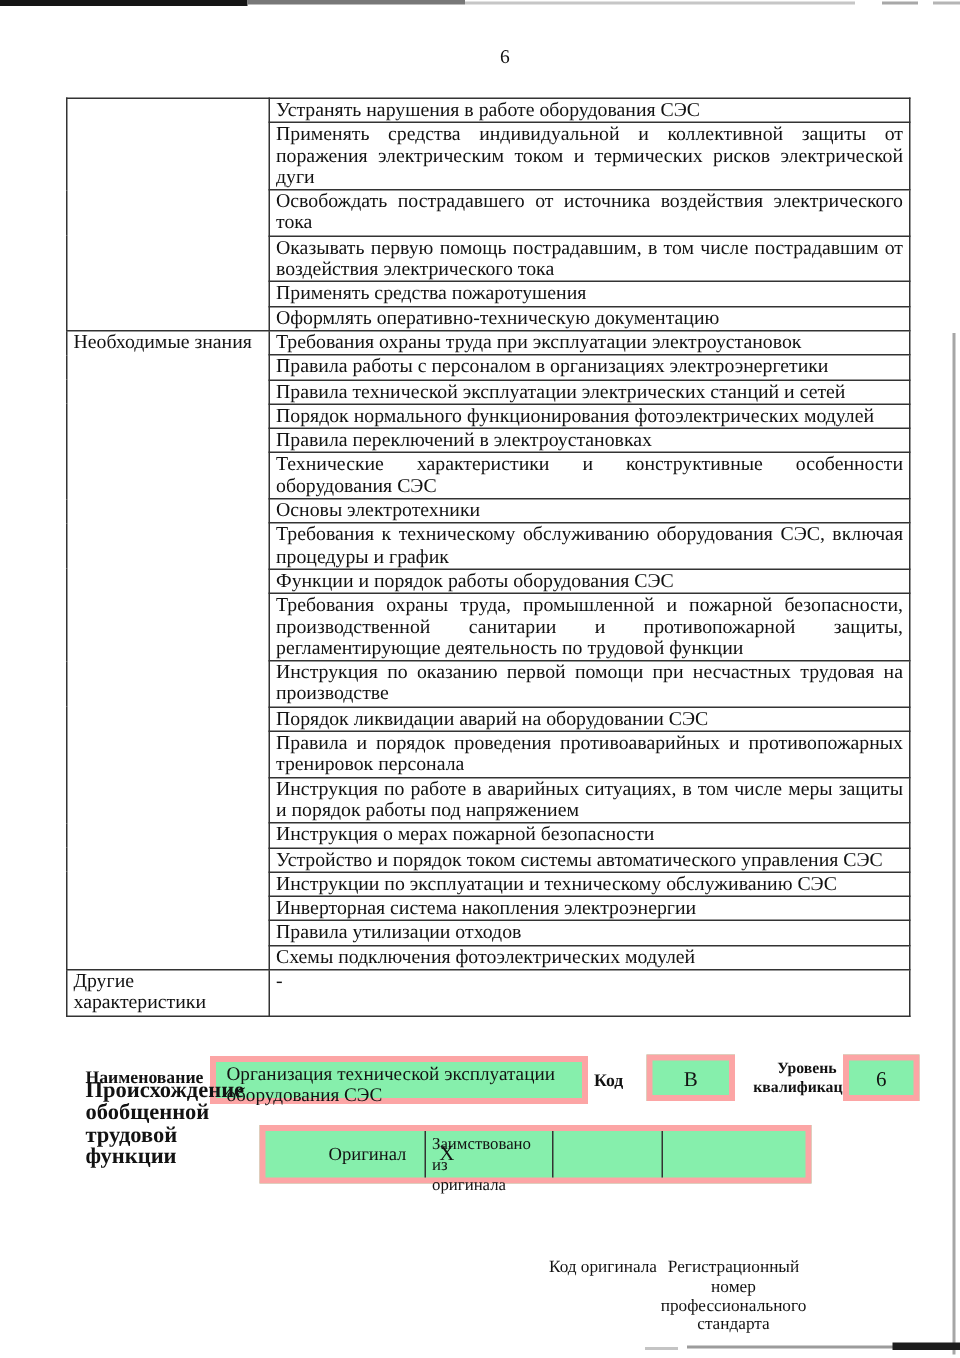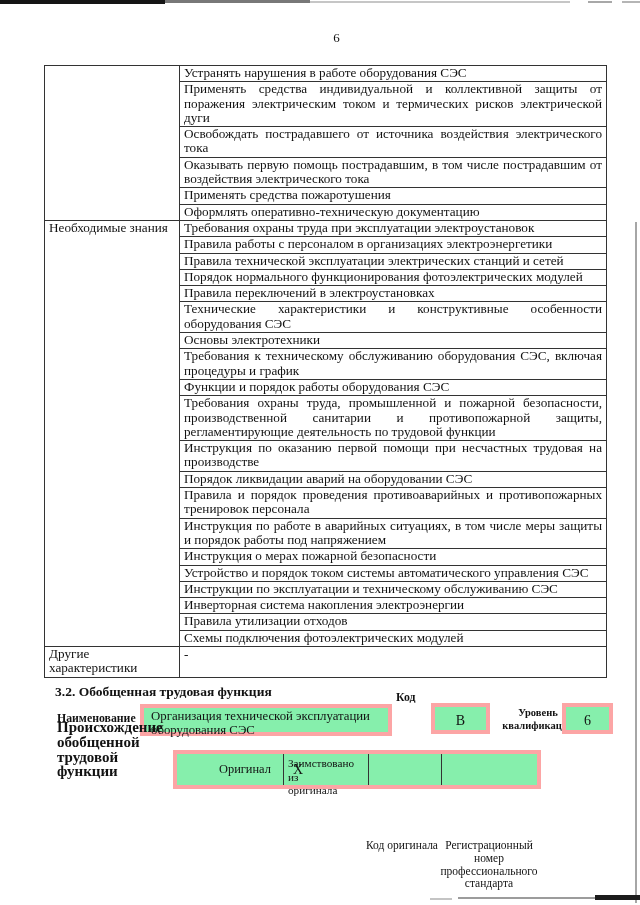--- a/index.html
+++ b/index.html
@@ -25,21 +25,21 @@
   .skills-table .content-cell{text-align:justify;}
 
   .heading{position:absolute;left:55px;top:684px;font-size:13.5px;font-weight:bold;}
 
   .form-label{position:absolute;font-size:11.8px;line-height:14.5px;font-weight:bold;}
   .box{position:absolute;border:4px solid #fca5a5;box-sizing:border-box;background:#86efac;}
 
   .name-label{left:57px;top:711px;}
   .name-box{left:140px;top:704px;width:252px;height:32px;
     padding:1px 7px;font-size:12.8px;line-height:14px;white-space:pre-line;}
-  .kod-label{left:396px;top:690px;}
+  .kod-label{left:396px;top:713px;}
   .kod-box{left:431px;top:703px;width:59px;height:31px;text-align:center;
     font-size:14px;line-height:28px;}
   .level-label{left:496px;top:706px;width:84px;text-align:center;
     font-size:10.5px;line-height:13px;white-space:pre-line;}
   .level-box{left:562px;top:703px;width:51px;height:31px;text-align:center;
     font-size:14px;line-height:28px;}
 
   .origin-label{left:57px;top:720px;width:118px;font-size:15px;line-height:14.8px;white-space:pre-line;}
   .origin-box{left:173px;top:750px;width:368px;height:39px;}
   .origin-cell{position:absolute;top:0;height:100%;box-sizing:border-box;border-left:1px solid #333;}
@@ -155,21 +155,20 @@
         <tr>
           <td class="content-cell">Схемы подключения фотоэлектрических модулей</td>
         </tr>
         <tr>
           <td rowspan="1" class="label-cell">Другие характеристики</td>
           <td class="content-cell">-</td>
         </tr>
       </tbody>
   </table>
 
-  <div class="heading">3.2. Обобщенная трудовая функция</div>
 
   <div class="form-label name-label">Наименование</div>
   <div class="box name-box">Организация технической эксплуатации
 оборудования СЭС</div>
   <div class="form-label kod-label">Код</div>
   <div class="box kod-box">B</div>
   <div class="form-label level-label">Уровень
 квалификации</div>
   <div class="box level-box">6</div>
 

